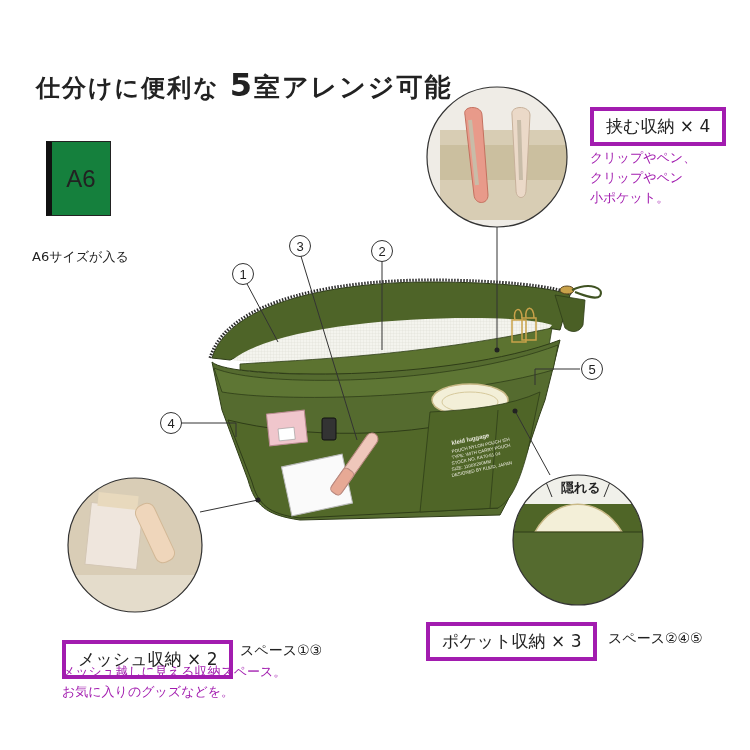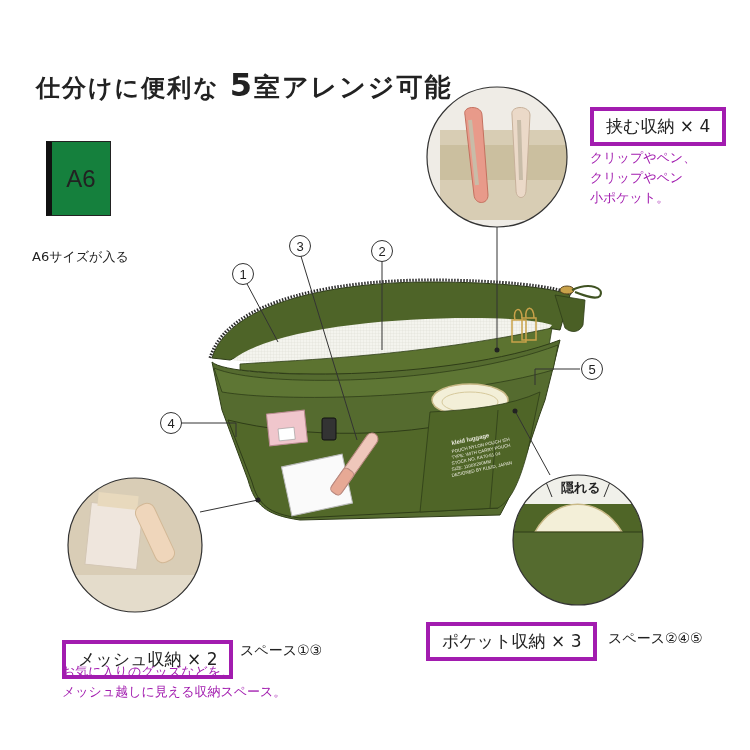--- a/index.html
+++ b/index.html
@@ -167,20 +167,20 @@
 <div class="abs boxlabel" style="left:590px;top:107px;">挟む収納 × 4</div>
 <div class="abs desc" style="left:590px;top:148px;">
   <div>クリップやペン、</div>
   <div>クリップやペン</div>
   <div>小ポケット。</div>
 </div>
 
 <div class="abs boxlabel" style="left:62px;top:640px;text-align:right;">メッシュ収納 × 2</div>
 <div class="abs space" style="left:240px;top:630px;margin-top:12px;">スペース①③</div>
 <div class="abs desc" style="left:62px;top:662px;">
+  <div>メッシュ越しに見える収納スペース。</div>
   <div>お気に入りのグッズなどを。</div>
-  <div>メッシュ越しに見える収納スペース。</div>
 </div>
 
 <div class="abs boxlabel" style="left:426px;top:622px;">ポケット収納 × 3</div>
 <div class="abs space" style="left:608px;top:630px;">スペース②④⑤</div>
 <div class="abs desc" style="left:432px;top:662px;">
 </div>
 
 </body></html>

